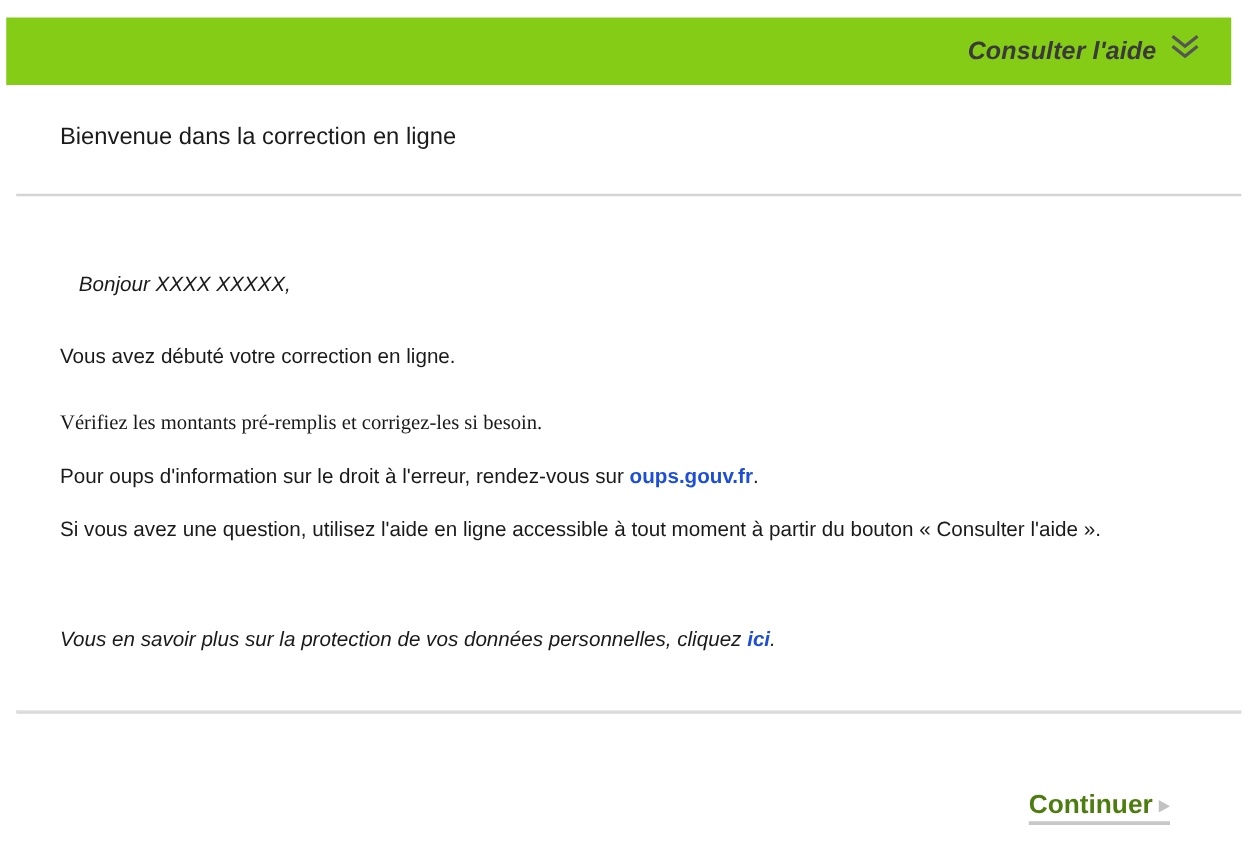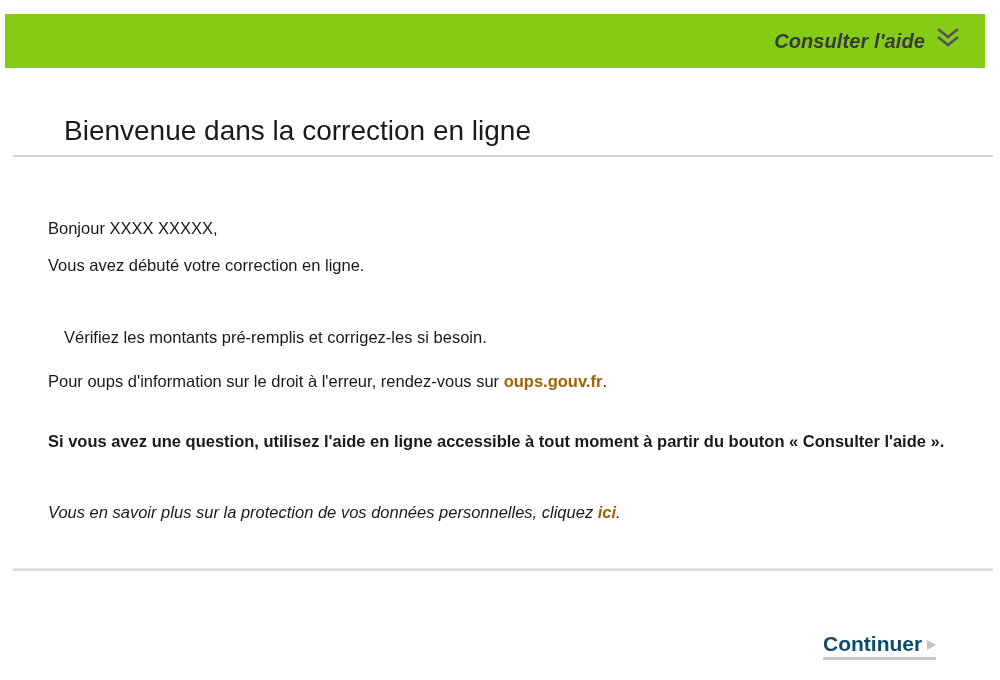--- a/index.html
+++ b/index.html
@@ -45,23 +45,23 @@
       position: absolute;
       right: -38px;
       top: 12px;
       width: 30px;
       height: 26px;
     }
     .title {
       position: absolute;
       left: 48px;
       top: 99px;
-      font-size: 28px;
+      font-size: 19px;
       color: #1a1a1a;
-      margin: 16px;
+      margin: 0;
       font-weight: normal;
     }
     .divider {
       position: absolute;
       left: 13px;
       width: 980px;
       height: 2px;
       background: #d4d4d4;
     }
     .divider.top { top: 155px; }
@@ -71,46 +71,46 @@
       left: 48px;
       top: 218px;
       width: 915px;
       font-size: 16.5px;
       line-height: 21px;
       color: #1a1a1a;
     }
     .content p {
       margin: 0;
     }
-    .p-greeting { position: absolute; top: 0; left: 0; }
-    .p-started { position: absolute; top: 37px; left: 0; white-space: nowrap; text-align: center; }
-    .p-verify { position: absolute; top: 109px; left: 16px; }
+    .p-greeting { position: absolute; top: 0; left: 15px; font-style: italic; }
+    .p-started { position: absolute; top: 57px; left: 0; white-space: nowrap; text-align: center; }
+    .p-verify { position: absolute; top: 109px; left: 0; font-family: Liberation Serif, serif; }
     .p-info { position: absolute; top: 153px; left: 0; }
-    .p-question { position: absolute; top: 213px; left: 0; width: 915px; text-align: justify; text-align-last: left; font-weight: bold; }
+    .p-question { position: absolute; top: 196px; left: 0; width: 915px; text-align: justify; text-align-last: left; }
     .p-privacy { position: absolute; top: 284px; left: 0; font-style: italic; }
     .link {
-      color: #a16207;
+      color: #1d4ed8;
       font-weight: bold;
       text-decoration: none;
       cursor: pointer;
     }
     .continue-btn {
       position: absolute;
       left: 823px;
       top: 632px;
       display: flex;
       align-items: center;
       cursor: pointer;
       border-bottom: 3px solid #c8c8c8;
       padding-bottom: 1px;
     }
     .continue-label {
       font-weight: bold;
       font-size: 21px;
-      color: #0c4a6e;
+      color: #4d7c0f;
     }
     .continue-arrow {
       width: 0;
       height: 0;
       border-top: 5px solid transparent;
       border-bottom: 5px solid transparent;
       border-left: 9px solid #c2c2c2;
       margin-left: 5px;
       margin-top: 2px;
     }

